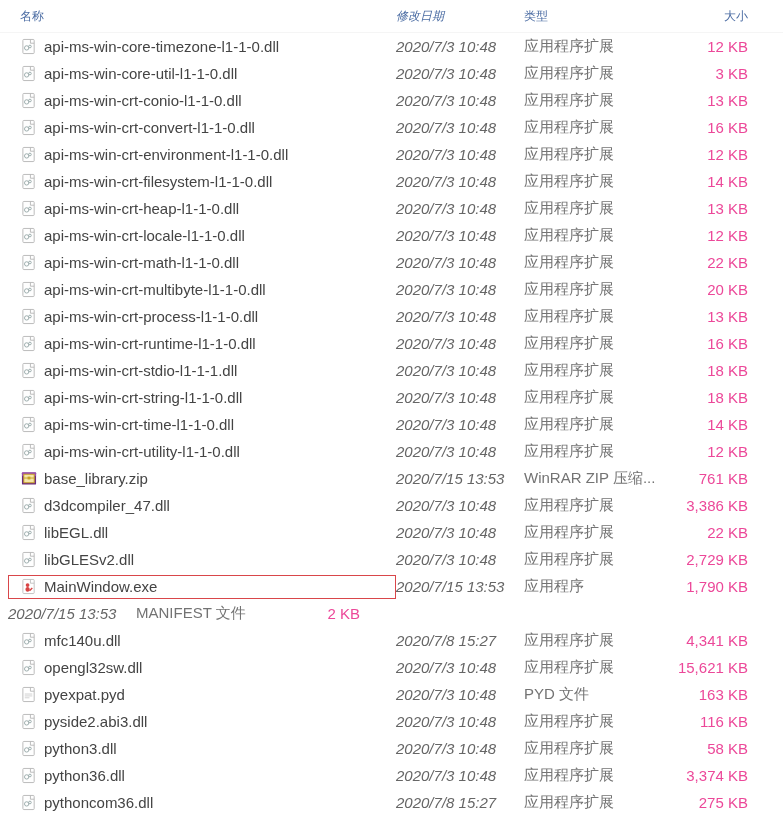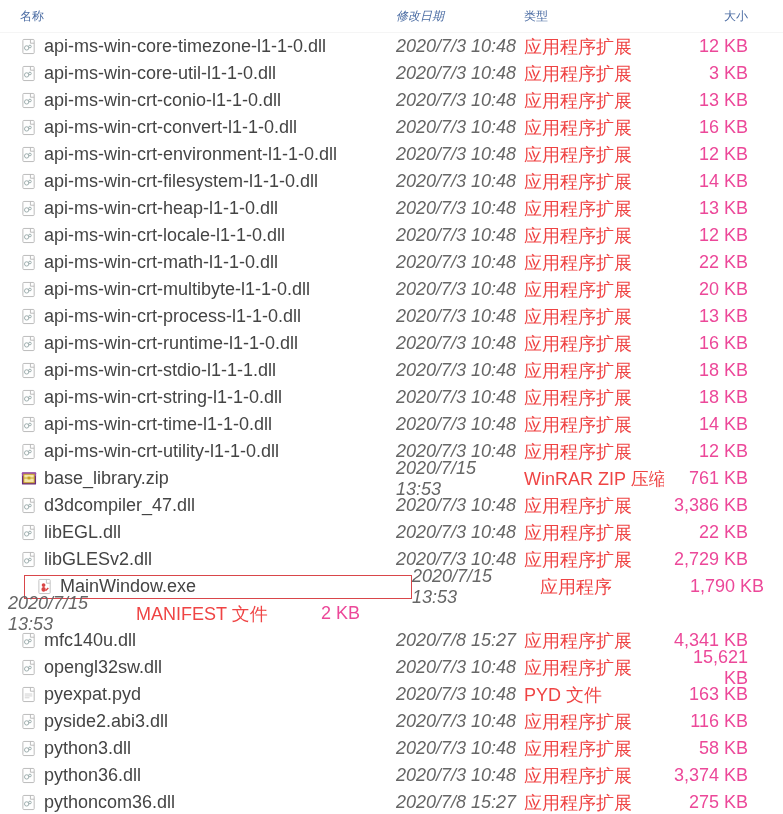--- a/index.html
+++ b/index.html
@@ -17,48 +17,48 @@
     display: flex;
     align-items: center;
     height: 18px;
     padding: 16px 8px;
     color: #4b6ca3;
     font-size: 12px;
     border-bottom: 1px solid #f5f5f5;
   }
   .col-name   { width: 388px; display: flex; align-items: center; padding-left: 12px; overflow: hidden; white-space: nowrap; }
   .col-date   { width: 128px; color: #666; font-style: italic; }
-  .col-type   { width: 140px; color: #ef4444; overflow: hidden; white-space: nowrap; }
+  .col-type   { width: 140px; color: #737373; overflow: hidden; white-space: nowrap; }
   .col-size   { width: 90px; text-align: right; color: #ec4899; padding-right: 6px; }
   .header-row .col-name,
   .header-row .col-date,
   .header-row .col-type,
   .header-row .col-size { color: #4b6ca3; }
   .row {
     display: flex;
     align-items: center;
     height: 27px;
     padding: 0 8px;
-    font-size: 18px;
+    font-size: 15px;
     color: #444;
   }
   .icon {
     width: 18px;
     height: 18px;
     margin-right: 6px;
     flex-shrink: 0;
     display: inline-flex;
     align-items: center;
     justify-content: center;
   }
   .icon svg { display: block; }
   .highlighted .col-name {
     border: 1px solid #d9464a;
     padding-left: 11px;
-    margin-left: 16px;
+    margin-left: 0;
     height: 24px;
   }
   .highlighted .col-date { color: #666; }
   .filelist { padding-top: 0; }
 </style>
 </head>
 <body>
 
 <svg width="0" height="0" style="position:absolute">
   <defs>

